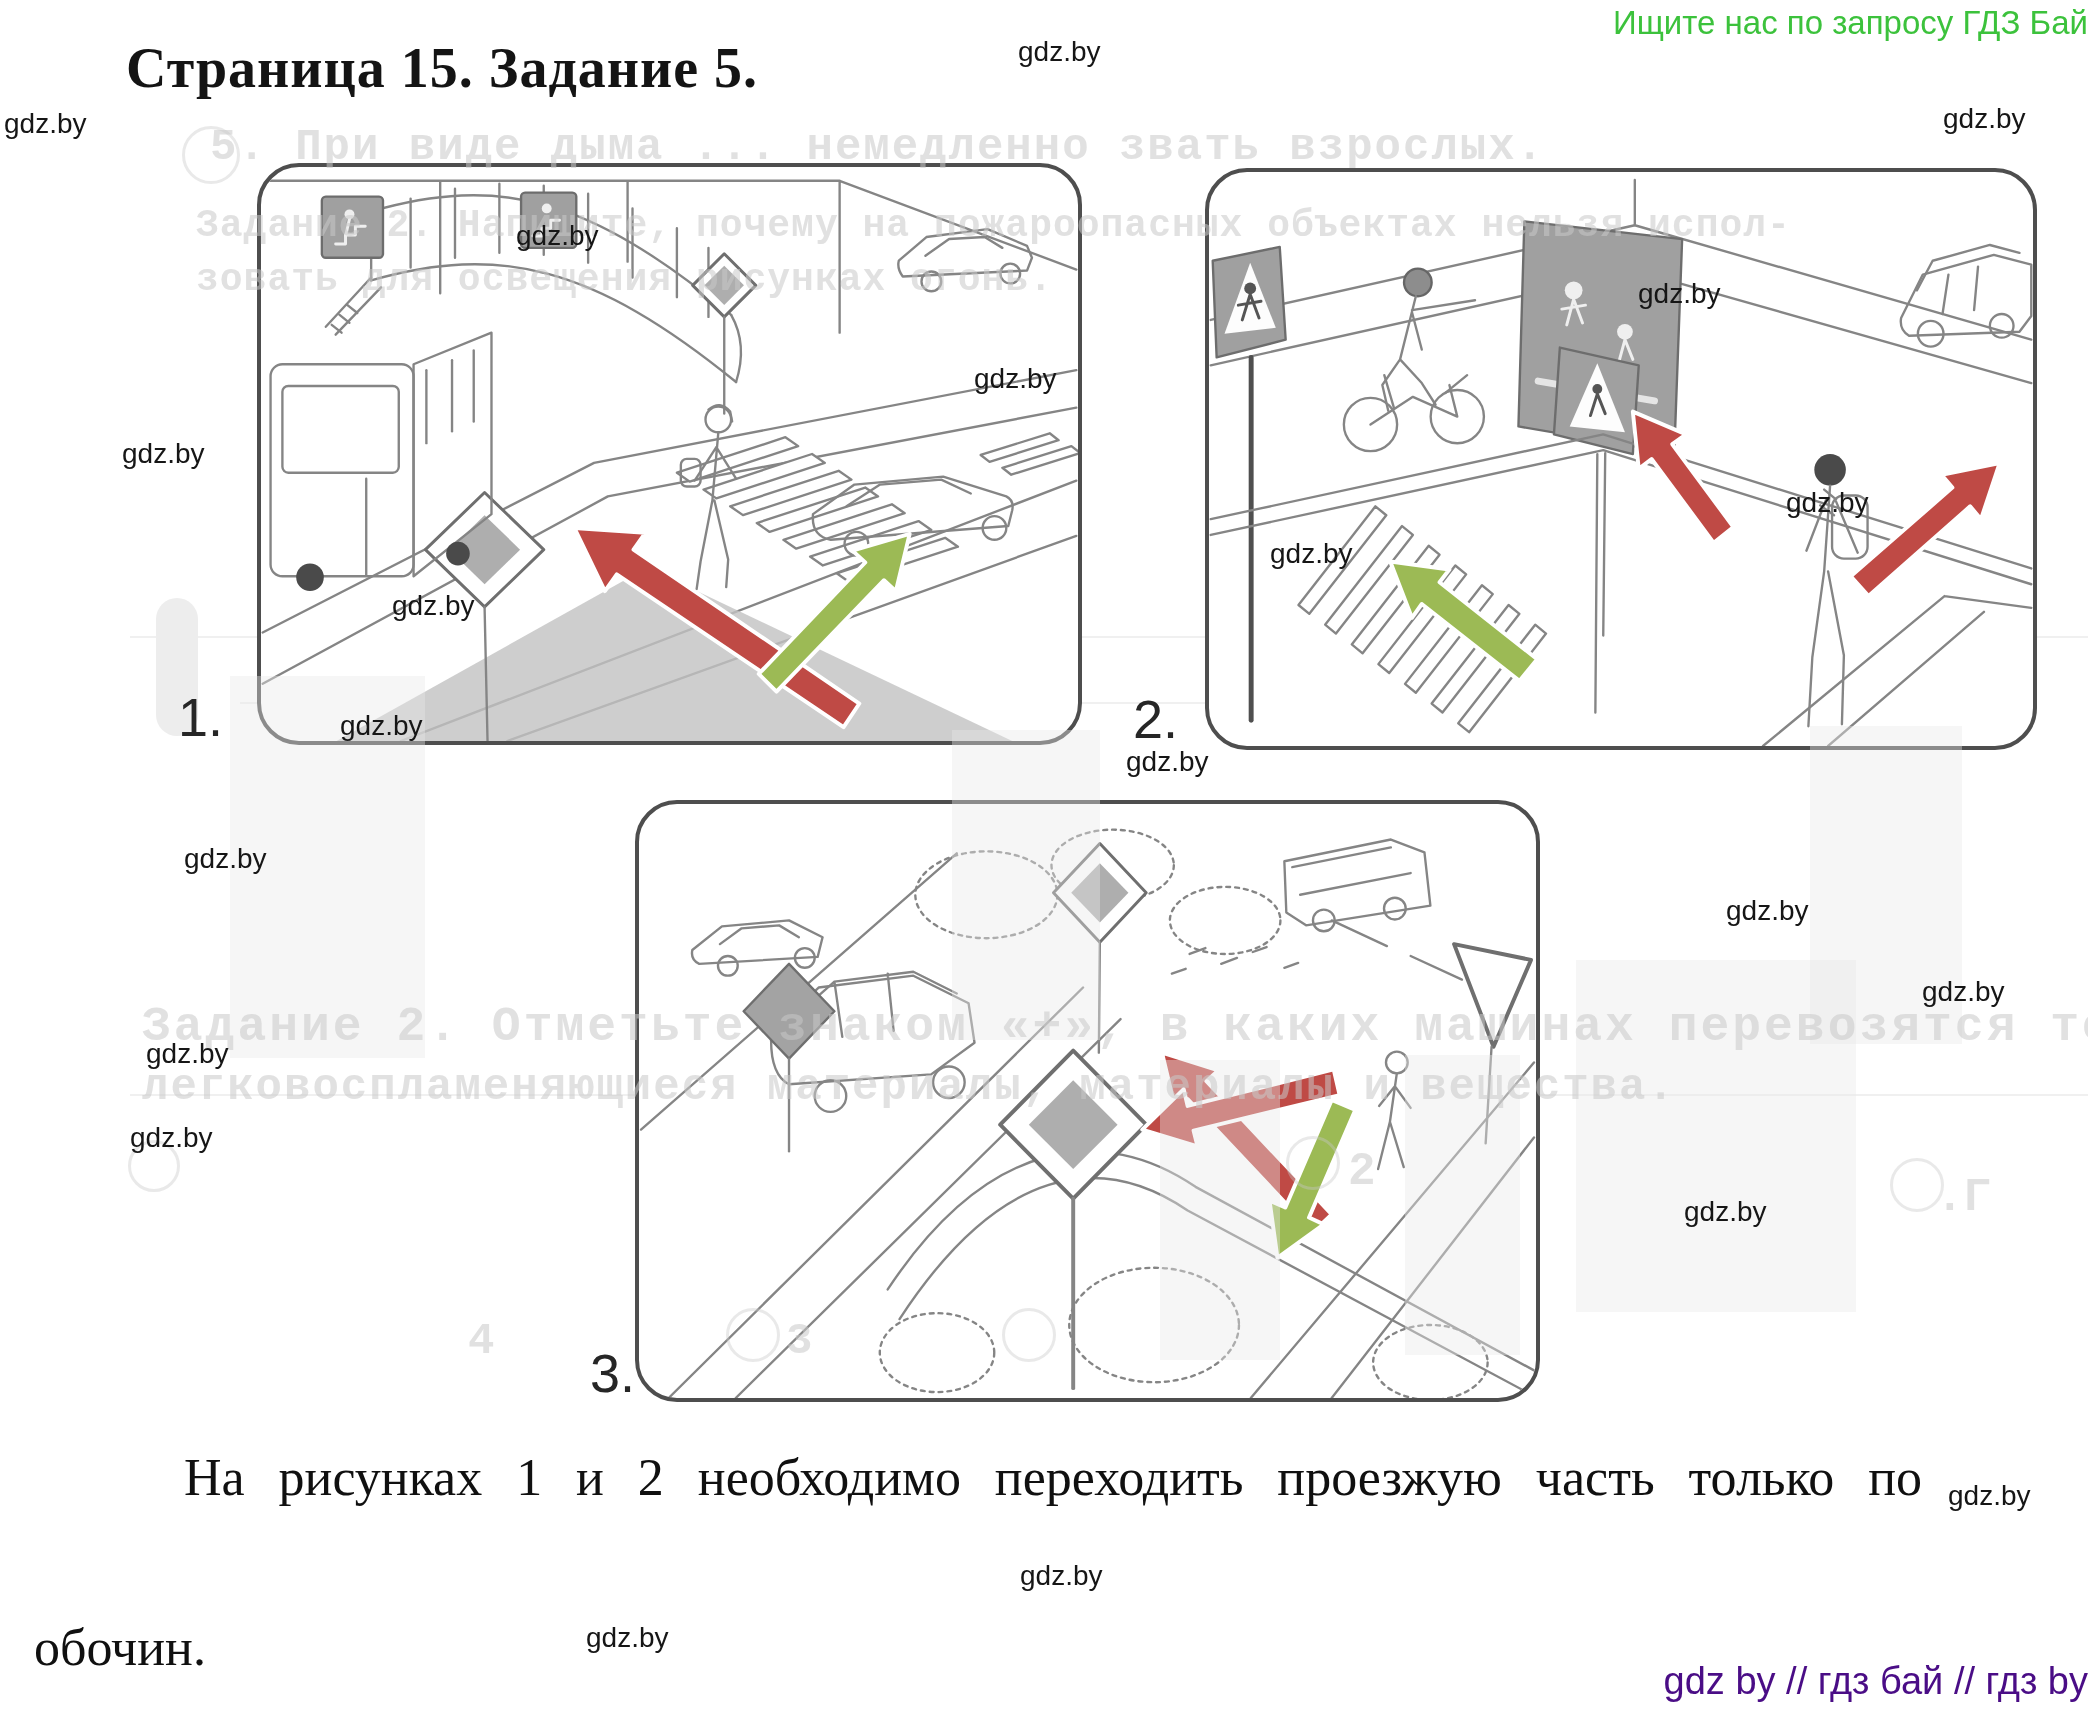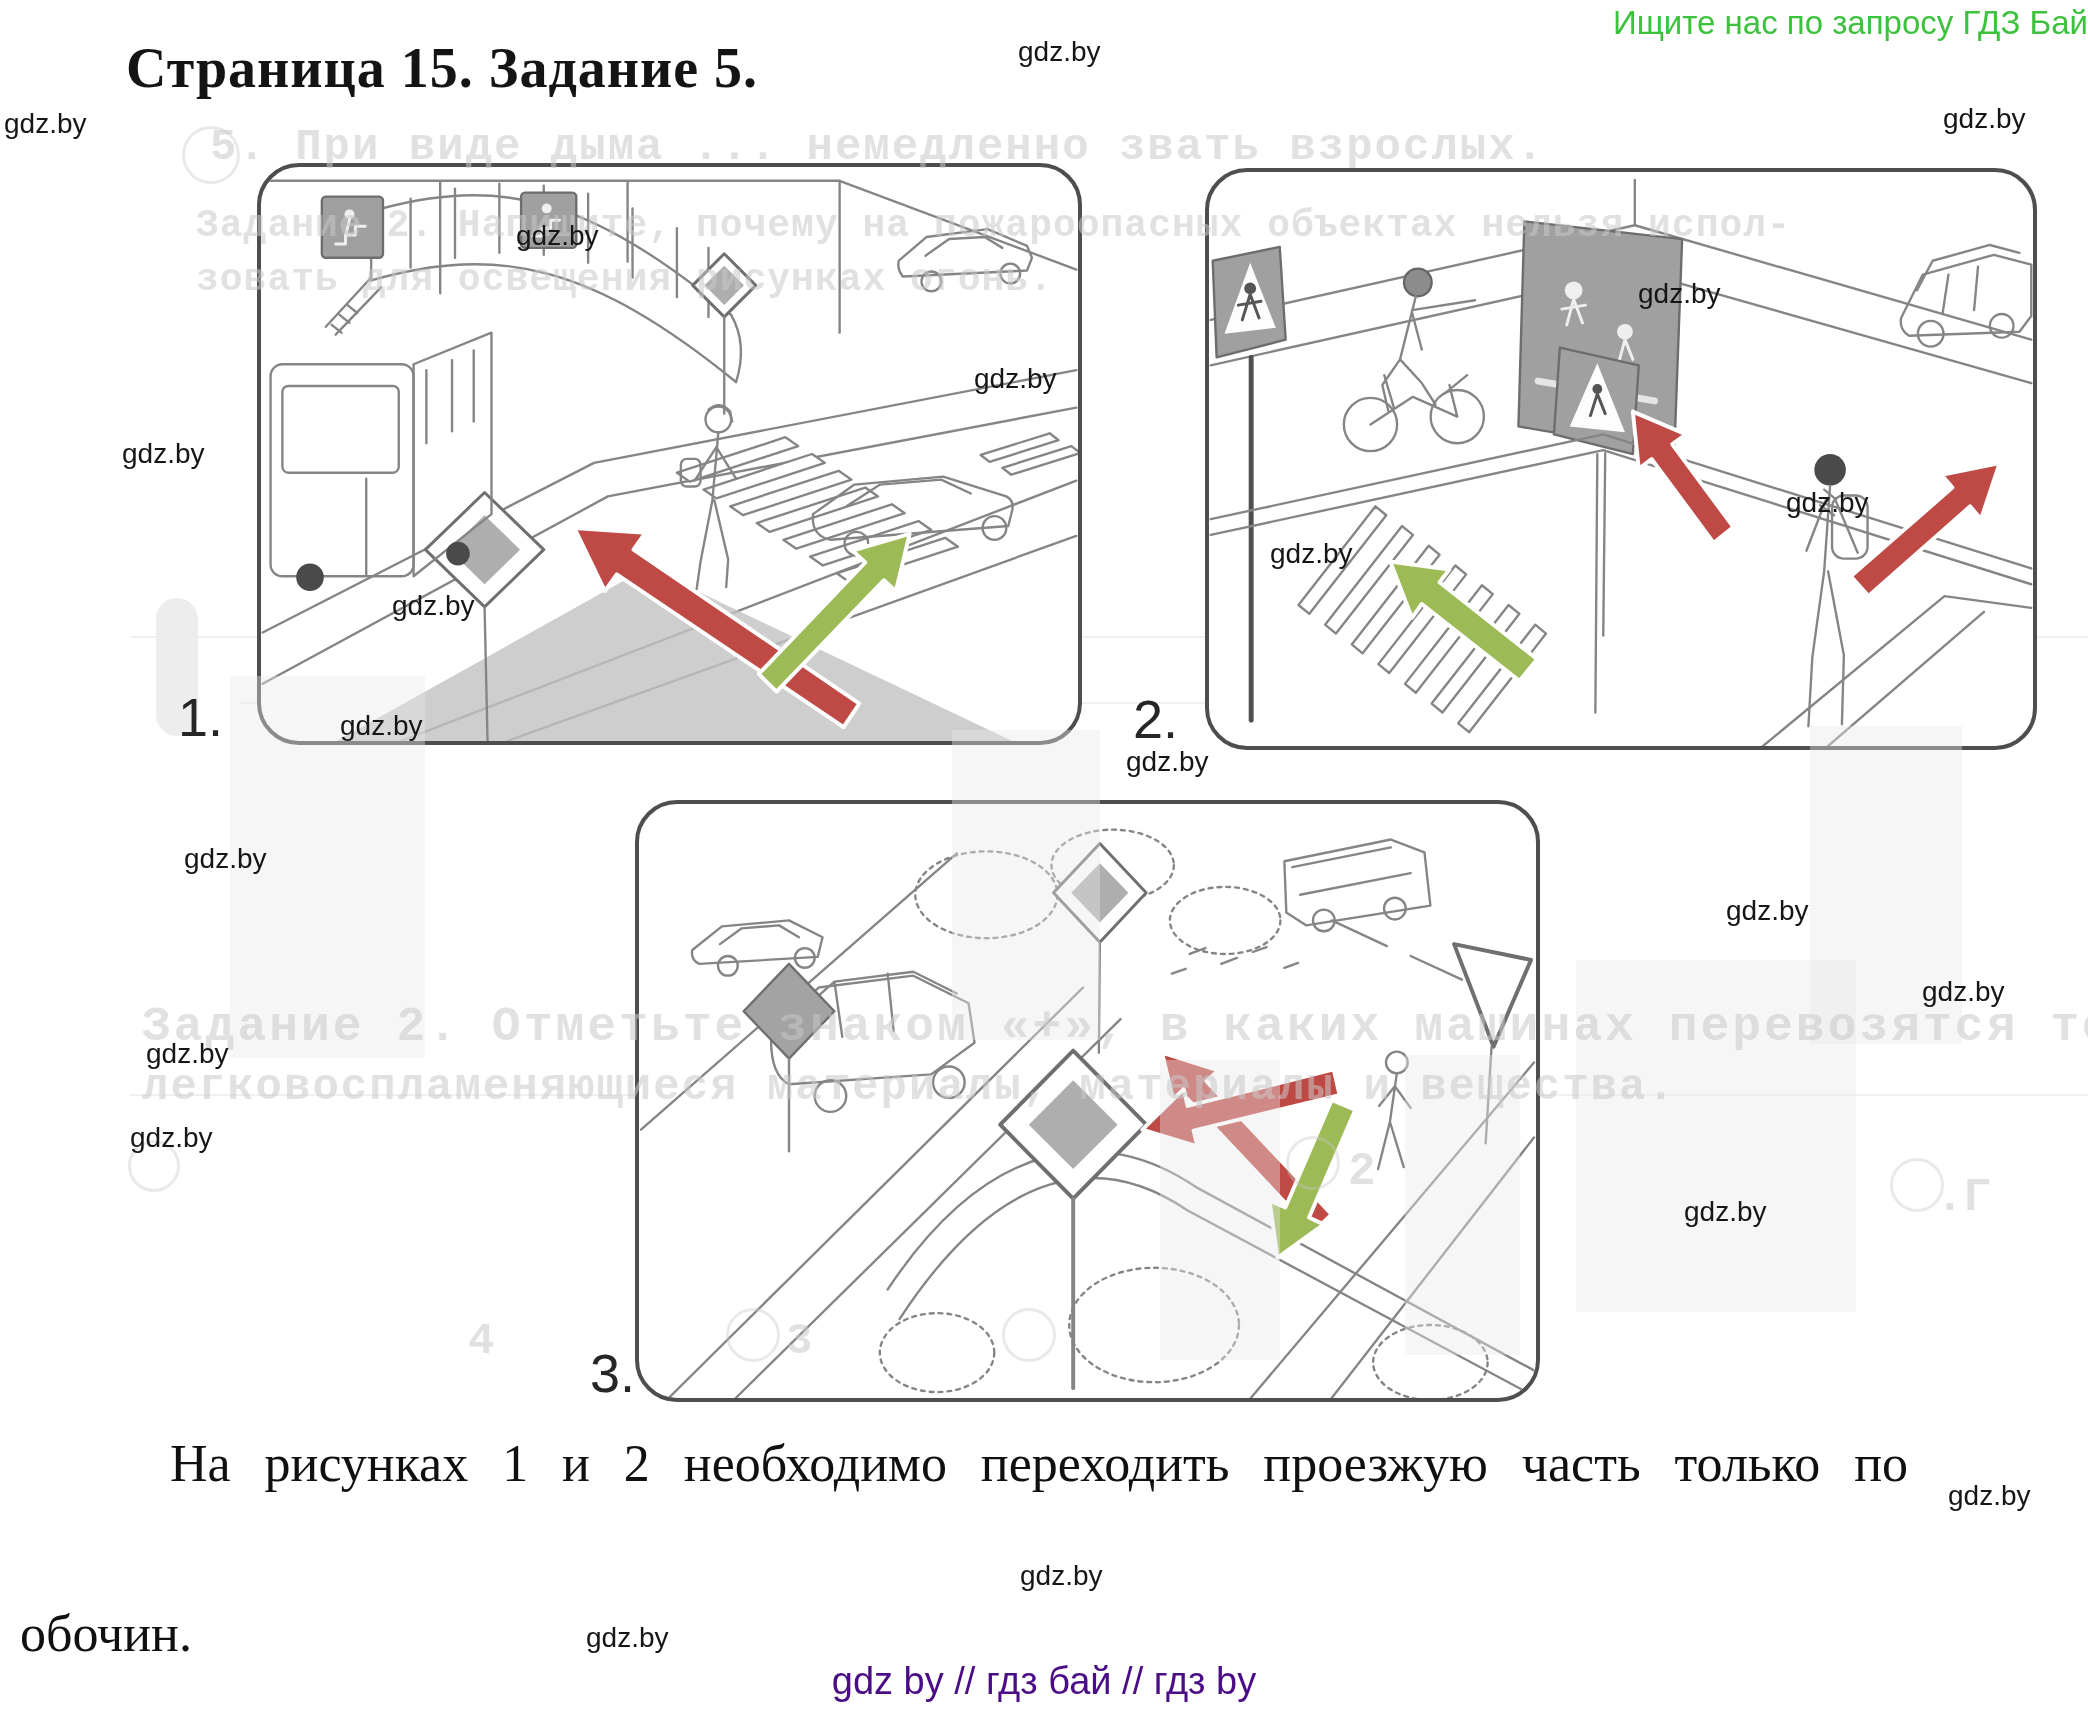--- a/index.html
+++ b/index.html
@@ -13,25 +13,25 @@
   .figbox{position:absolute;box-sizing:border-box;background:#fff;border:4px solid #4e4e4e;
           border-radius:42px;overflow:hidden;z-index:10}
   #fig1{left:257px;top:163px;width:825px;height:582px}
   #fig2{left:1205px;top:168px;width:832px;height:582px}
   #fig3{left:635px;top:800px;width:905px;height:602px}
   .figbox svg{display:block;width:100%;height:100%}
   .figlabel{position:absolute;font:54px "Liberation Sans",sans-serif;color:#262626;z-index:45}
   #lab1{left:178px;top:686px}
   #lab2{left:1133px;top:688px}
   #lab3{left:590px;top:1342px}
-  .ansline{position:absolute;margin:0;font:52px "Liberation Serif",serif;color:#101010;z-index:50}
+  .ansline{position:absolute;margin:14px;font:52px "Liberation Serif",serif;color:#101010;z-index:50}
   .l1{left:170px;top:1434px;width:1738px;text-align:justify;text-align-last:justify}
   .l2{left:20px;top:1528px;width:1888px;text-align:justify;text-align-last:justify}
   .l3{left:20px;top:1604px}
-  .footer{position:absolute;left:0;right:0;top:1660px;text-align:center;
+  .footer{position:absolute;left:0;right:0;top:1660px;text-align:right;
           font:38px "Liberation Sans",sans-serif;color:var(--purple);z-index:50}
   
   .wm{position:absolute;font:28px "Liberation Sans",sans-serif;color:var(--wm);z-index:40;white-space:nowrap}
   .bl,.blf{position:absolute;font-family:Liberation Mono, monospace;font-weight:bold;
            color:var(--bleed);opacity:.55;white-space:nowrap;z-index:30}
   .bc{position:absolute;border:3px solid var(--bleed);opacity:.4;border-radius:50%;z-index:30}
   .bstrip{position:absolute;background:#e9e9e9;opacity:.4;z-index:12}
   .pill{position:absolute;background:#ededed;border-radius:22px;z-index:4}
   .streak{position:absolute;height:2px;background:#ececec;opacity:.8;z-index:3}
   

